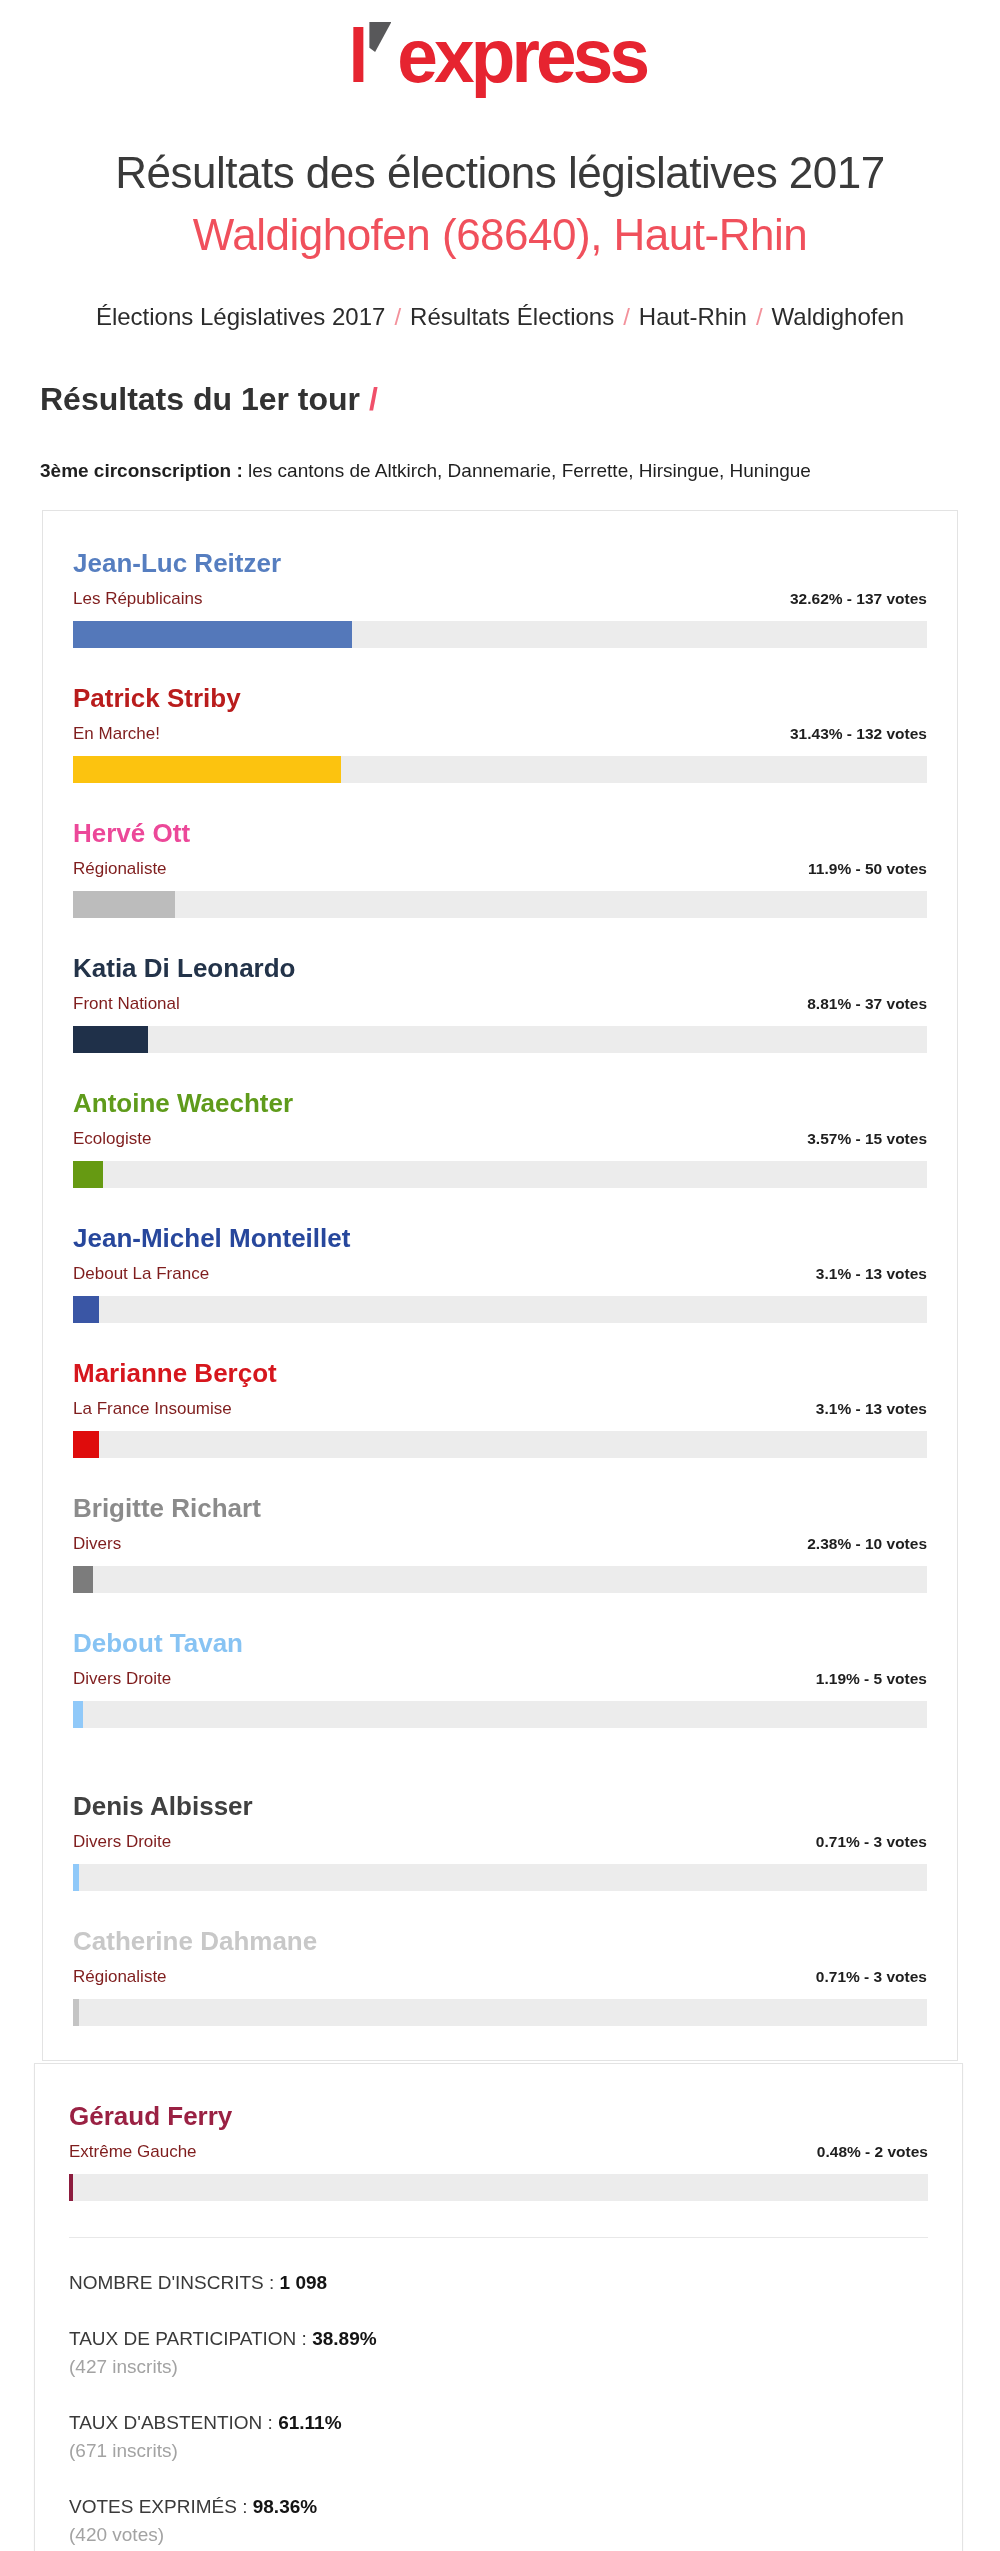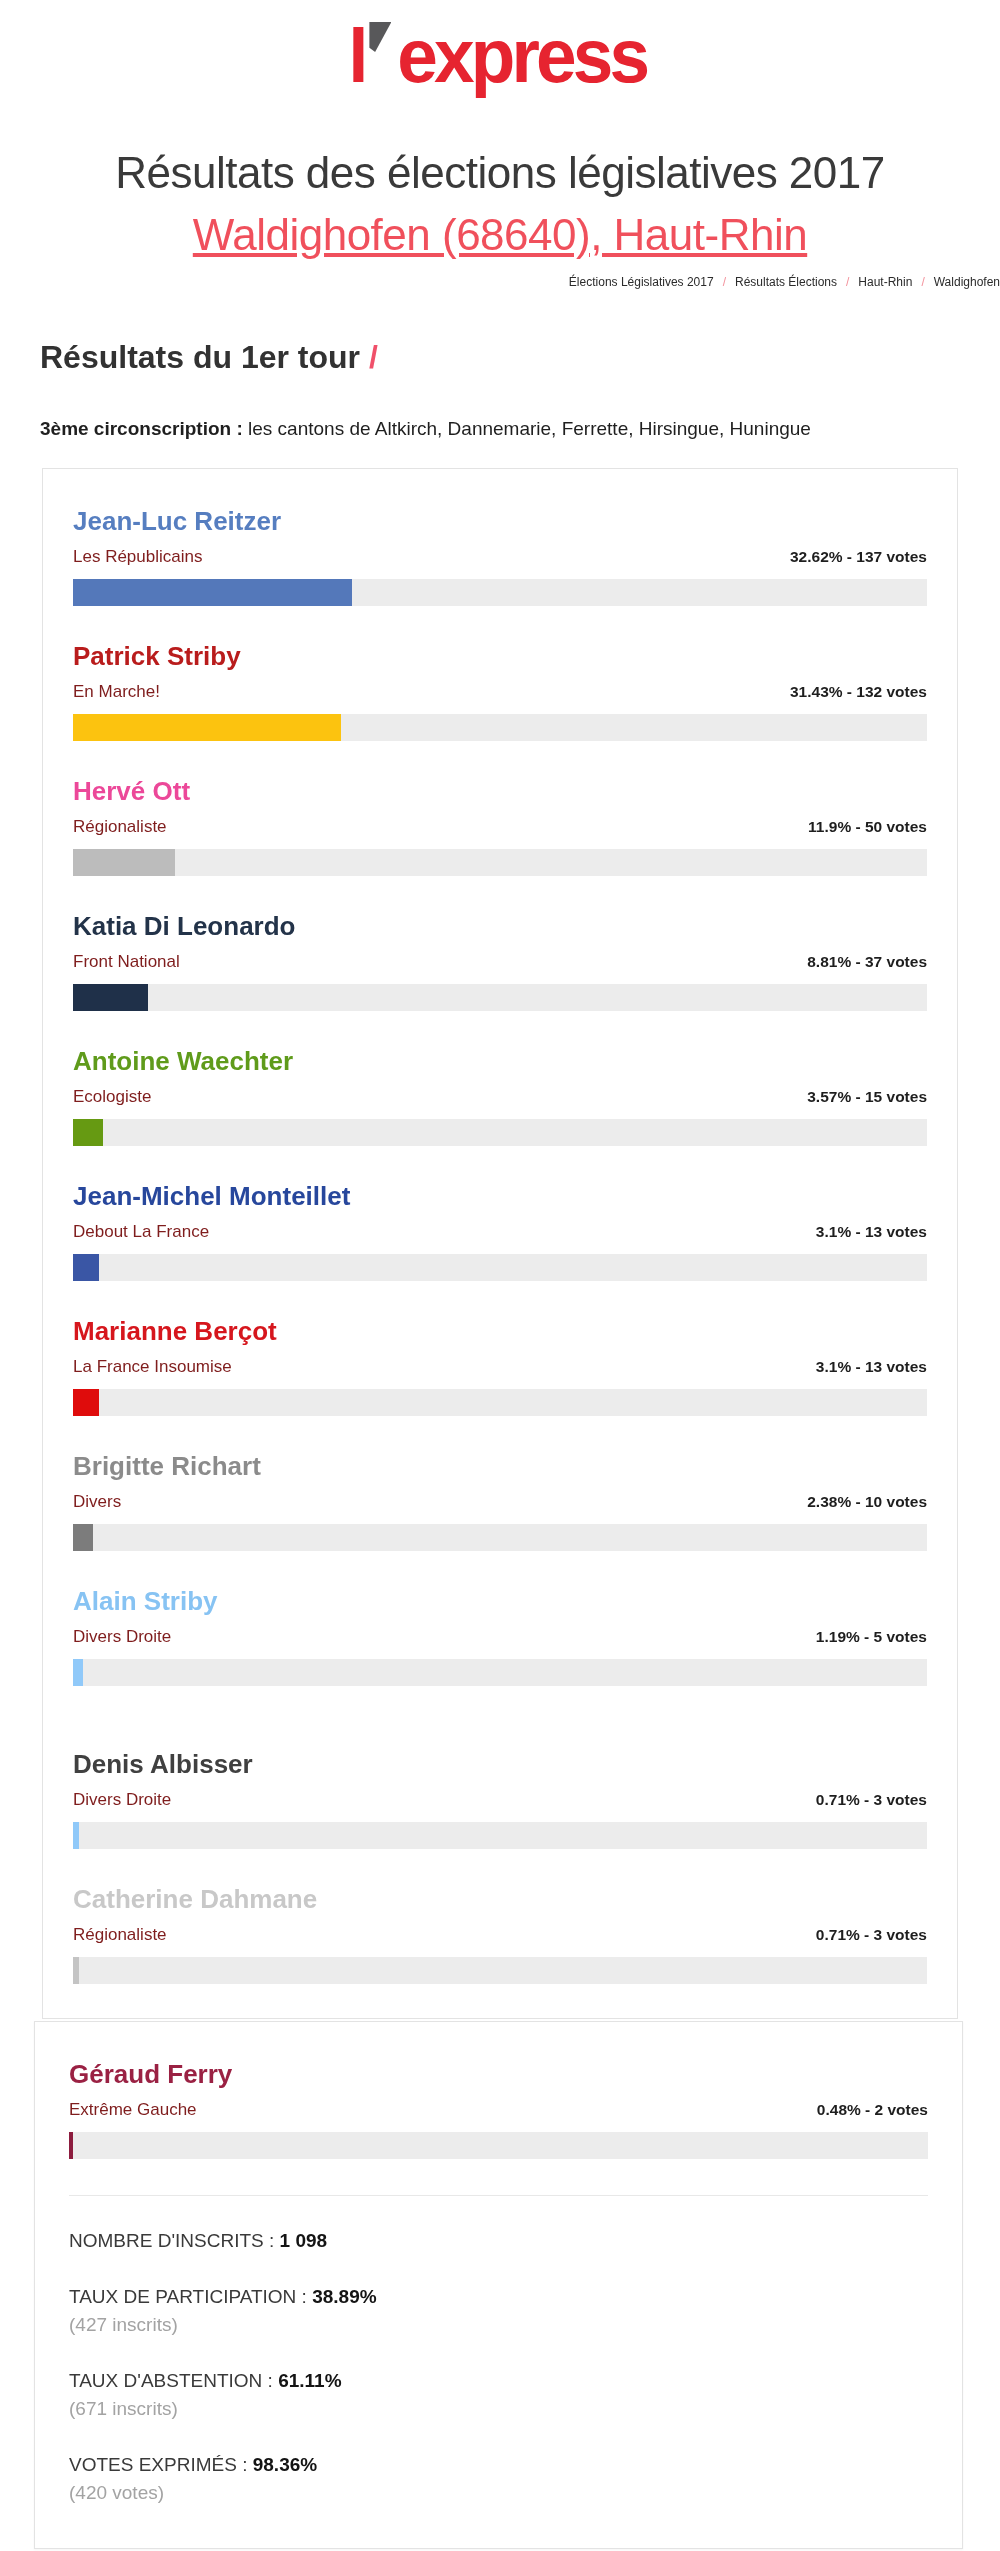--- a/index.html
+++ b/index.html
@@ -18,23 +18,23 @@
   }
   .logo .apos {
     width:22px; height:30px; margin:8px 1px 0 4px; background:#58585a;
     clip-path:polygon(0 0, 100% 0, 26% 100%, 0 86%);
   }
 
   
   .h1 { text-align:center; font-size:44px; line-height:53px; font-weight:400;
         letter-spacing:-.5px; color:#3a3a3a; margin-top:48px; }
   .h1-sub { text-align:center; font-size:44px; line-height:53px; font-weight:400;
-        letter-spacing:-.5px; color:#f0505c; margin-top:9px;text-decoration:underline; }
-
-  .breadcrumb { text-align:right; margin-top:14px; font-size:12px; color:#2b2b2b; }
+        letter-spacing:-.5px; color:#f0505c; margin-top:9px; }
+
+  .breadcrumb { text-align:center; margin-top:42px; font-size:24px; color:#2b2b2b; }
   .breadcrumb a { color:#2b2b2b; text-decoration:none; cursor:pointer; }
   .breadcrumb .sep { color:#f3919b; padding:0 9px; font-weight:400; }
 
   
   .section-heading { margin:50px 0 0 40px; font-size:32px; font-weight:700; color:#323232; }
   .section-heading .slash { color:#f0506a; font-weight:700; }
   .circo { margin:42px 0 0 40px; font-size:19px; color:#1f1f1f; }
   .circo b { font-weight:700; }
 
   
@@ -166,21 +166,21 @@
     <div class="meta">
       <span class="party">Divers</span>
       <span class="result">2.38% - 10 votes</span>
     </div>
     <div class="track" style="background: rgb(236, 236, 236);">
       <div class="fill" style="width: 2.38%; background: rgb(124, 124, 124);"></div>
     </div>
   </div>
 
   <div class="row">
-    <a class="cname" style="color: rgb(135, 195, 243);">Alain Striby</a>
+    <a class="cname" style="color: rgb(135, 195, 243);">Debout Tavan</a>
     <div class="meta">
       <span class="party">Divers Droite</span>
       <span class="result">1.19% - 5 votes</span>
     </div>
     <div class="track" style="background: rgb(236, 236, 236);">
       <div class="fill" style="width: 1.19%; background: rgb(144, 201, 249);"></div>
     </div>
   </div>
 
   <div class="row">

